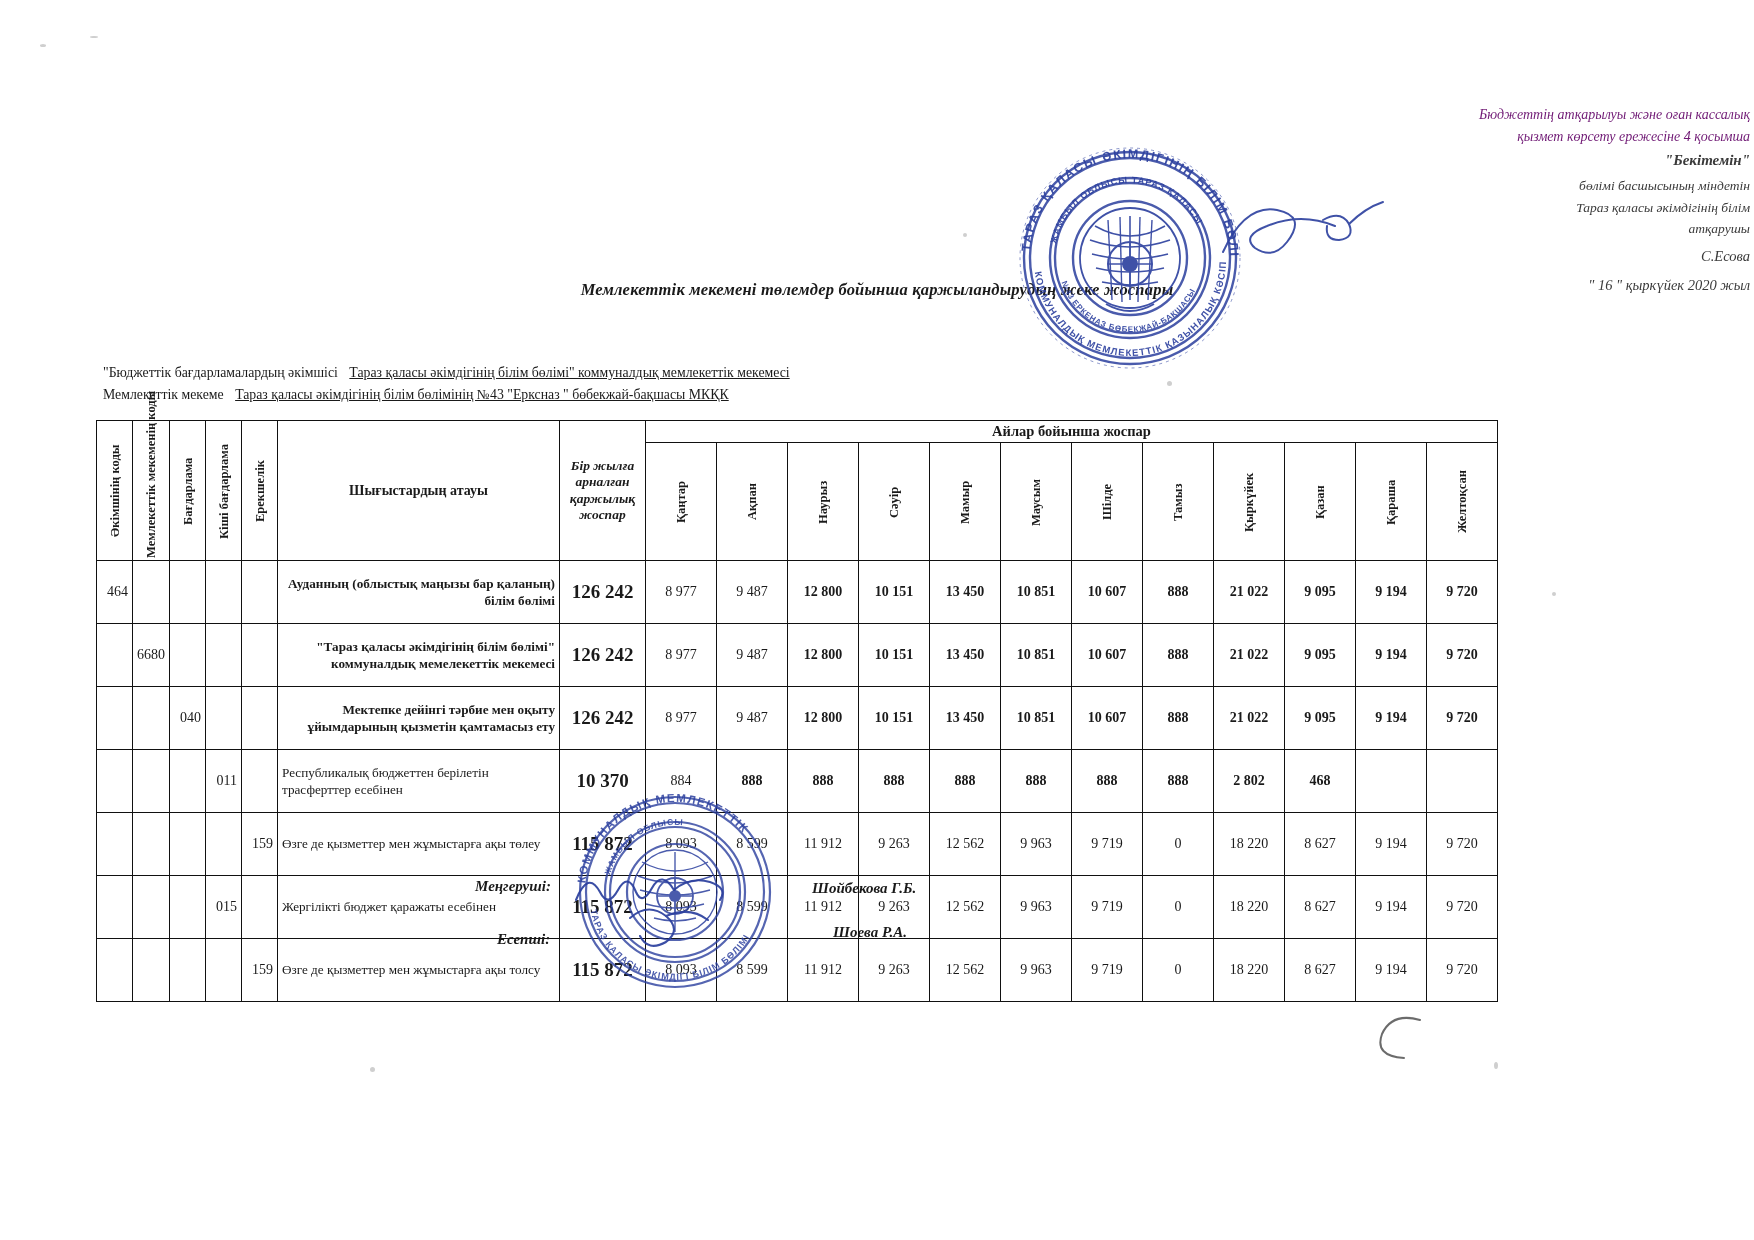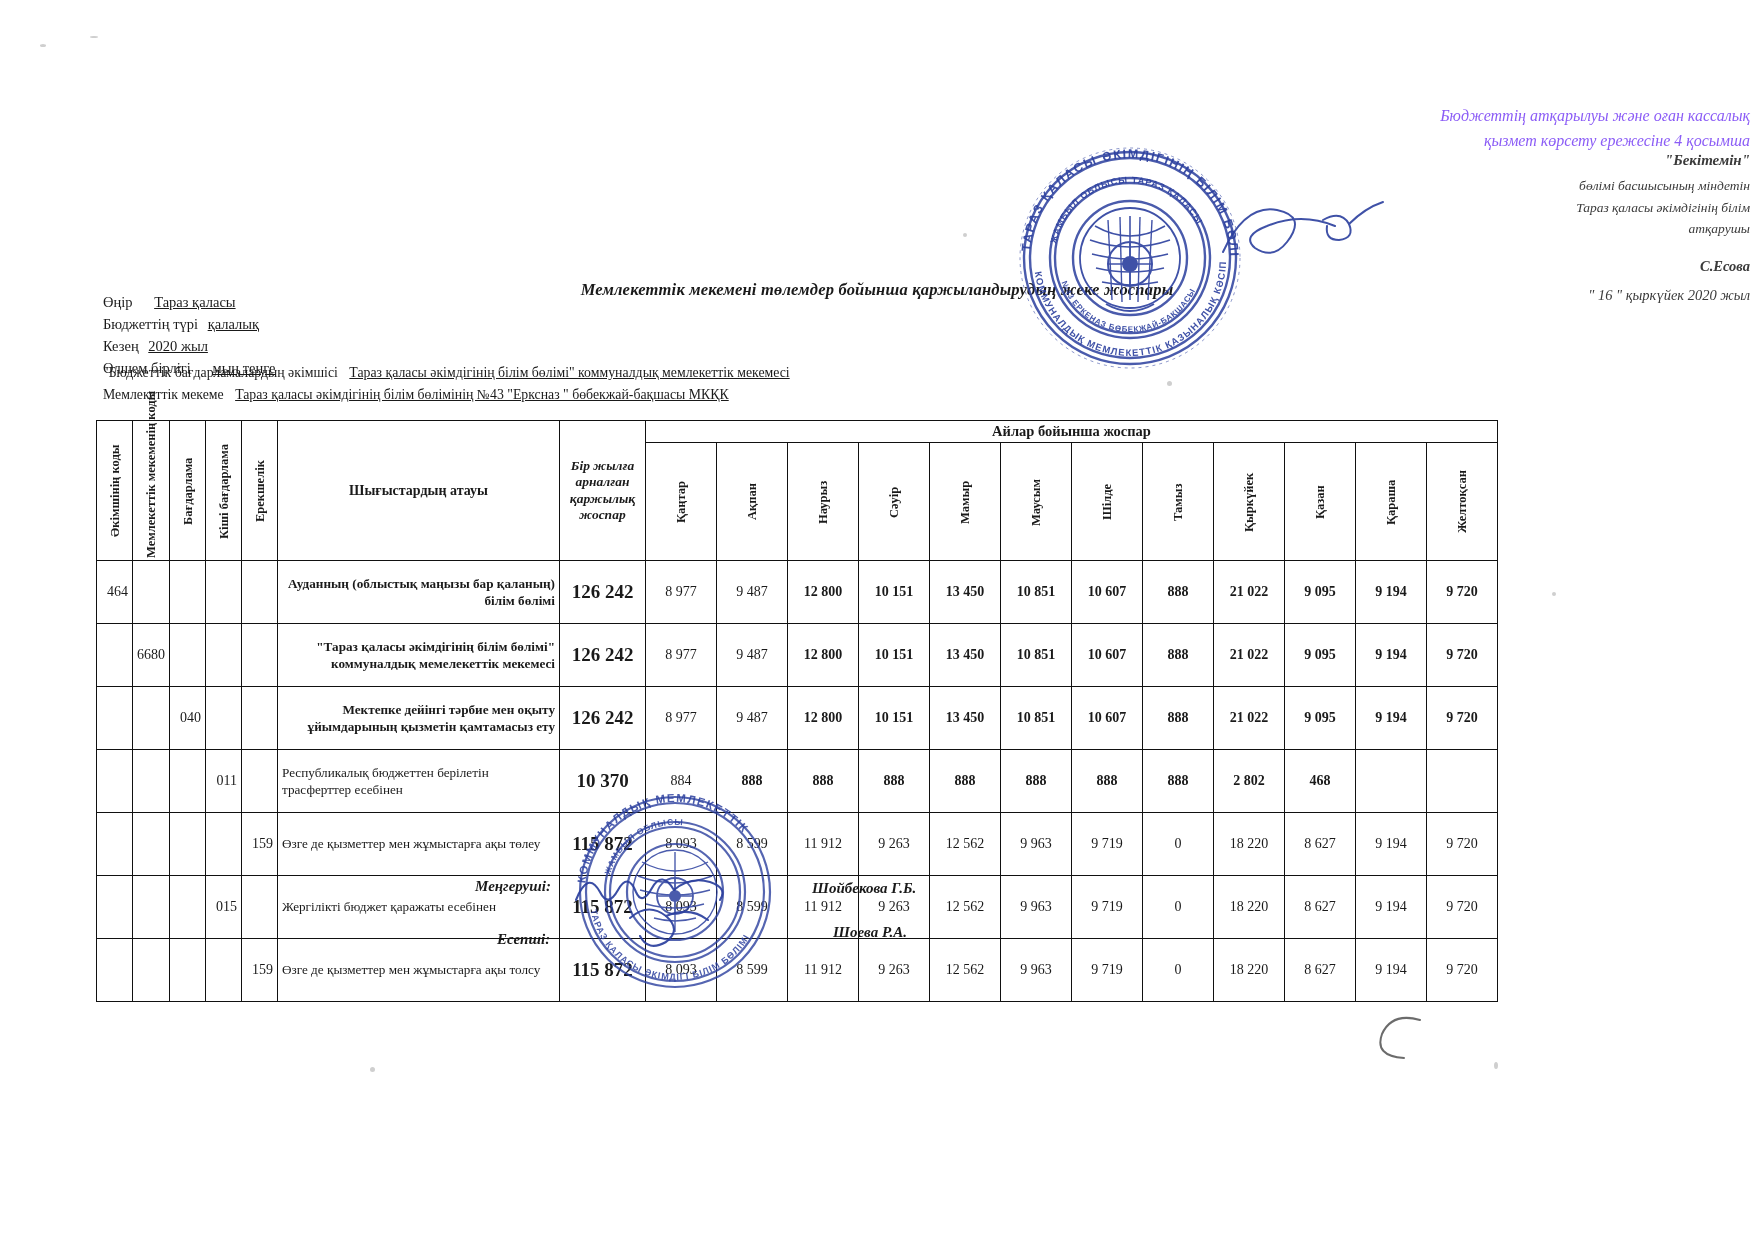--- a/index.html
+++ b/index.html
@@ -13,33 +13,33 @@
     overflow:hidden;
   }
   .page { position:absolute; inset:0; }
 
   
   .speck { position:absolute; background:#cfcfcf; border-radius:50%; }
 
   
   .hdr-right {
     position:absolute; left:1190px; top:104px; width:560px;
-    font-style:italic; font-size:16px; line-height:1.55;
-    color:#8b5cf6; text-align:right;
+    font-style:italic; font-size:14px; line-height:1.55;
+    color:#701a75; text-align:right;
   }
   .hdr-right .l1 { display:block; }
 
   .approve {
     position:absolute; left:1250px; top:148px; width:500px;
     text-align:right; font-size:13.5px; line-height:1.6; color:#3a3a3a;
     font-style:italic;
   }
   .approve .bold { font-weight:bold; font-size:15px; display:block; margin-bottom:3px;}
   .approve .line { display:block; }
-  .approve .name { display:block; font-size:14.5px; margin-top:15px;font-weight:bold;}
+  .approve .name { display:block; font-size:14.5px; margin-top:5px;}
   .approve .date { display:block; margin-top:6px; font-size:14.5px; }
 
   
   .doc-title {
     position:absolute; left:497px; top:280px; width:760px;
     text-align:center; font-weight:bold; font-style:italic;
     font-size:16.5px; letter-spacing:.2px;
   }
 
   
@@ -113,38 +113,20 @@
     <span class="bold">"Бекітемін"</span>
     <span class="line">бөлімі басшысының міндетін</span>
     <span class="line">Тараз қаласы әкімдігінің білім</span>
     <span class="line">атқарушы</span>
     <span class="name">С.Есова</span>
     <span class="date">" 16 "  қыркүйек  2020 жыл</span>
   </div>
 
   <div class="doc-title">Мемлекеттік мекемені төлемдер бойынша қаржыландырудың жеке жоспары</div>
 
-  <div class="meta">
-    <div class="row">
-      <span class="lbl">Өңір</span>
-      <span class="val wide">Тараз қаласы</span>
-    </div>
-    <div class="row">
-      <span class="lbl">Бюджеттің түрі</span>
-      <span class="val">қалалық</span>
-    </div>
-    <div class="row">
-      <span class="lbl">Кезең</span>
-      <span class="val">2020 жыл</span>
-    </div>
-    <div class="row">
-      <span class="lbl">Өлшем бірлігі</span>
-      <span class="val wide">мың теңге</span>
-    </div>
-  </div>
 
   <div class="meta-long">
     <div class="row">
       <span class="lbl">"Бюджеттік  бағдарламалардың  әкімшісі</span>
       <span class="val">Тараз қаласы әкімдігінің  білім бөлімі" коммуналдық мемлекеттік мекемесі</span>
     </div>
     <div class="row">
       <span class="lbl">Мемлекеттік мекеме</span>
       <span class="val">Тараз қаласы әкімдігінің  білім  бөлімінің  №43 "Ерксназ " бөбекжай-бақшасы   МКҚК</span>
     </div>

